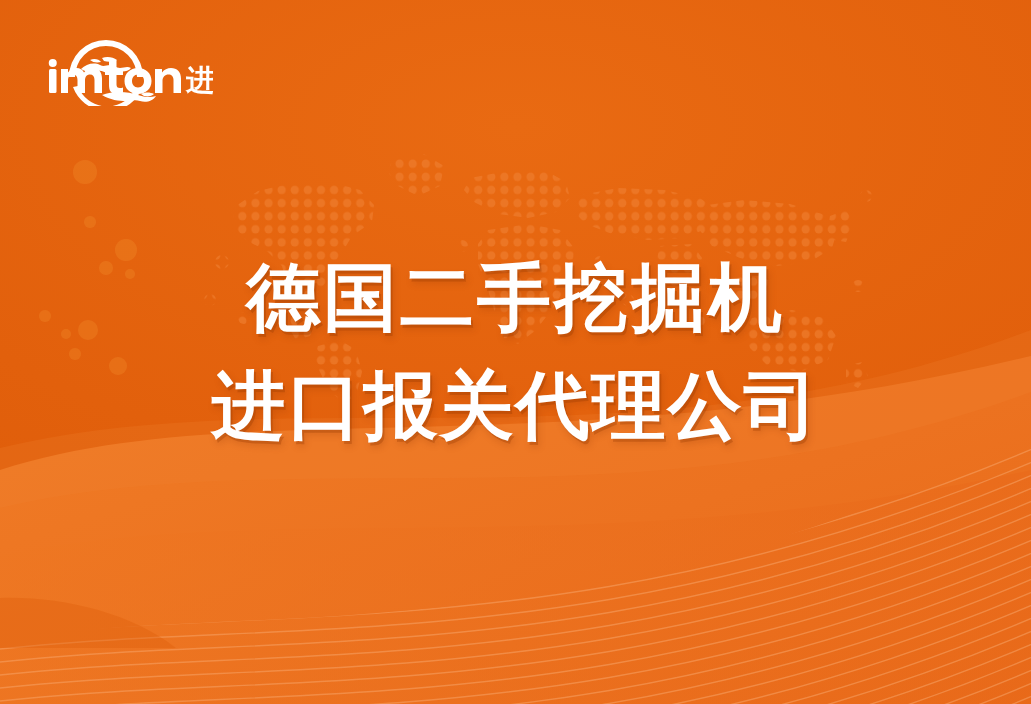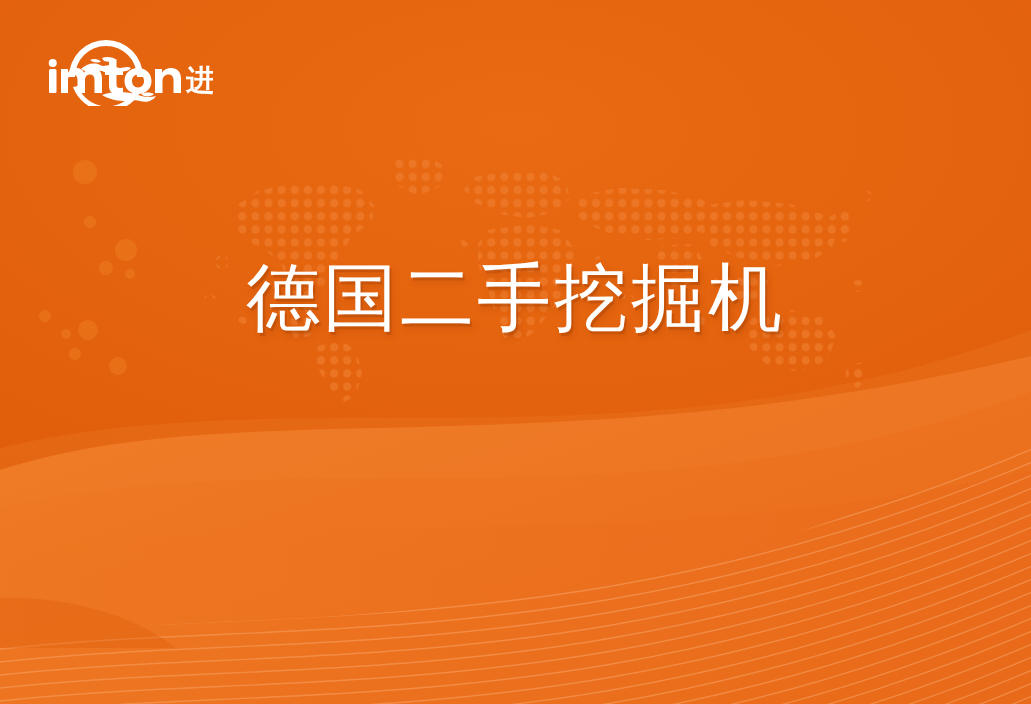--- a/index.html
+++ b/index.html
@@ -51,21 +51,21 @@
     left: 0;
     right: 0;
     top: 243px;
     text-align: center;
     user-select: none;
   }
   .hl-line {
     display: block;
     color: #ffffff;
     font-family: "DejaVu Sans", "Liberation Sans", sans-serif;
-    font-weight: 400;
+    font-weight: 700;
     font-size: 74px;
     line-height: 108px;
     letter-spacing: 3px;
     text-shadow:
       2px 3px 0 rgba(150, 55, 0, .30),
       3px 5px 7px rgba(140, 50, 0, .22);
     white-space: nowrap;
   }
   .hl-line-2 { letter-spacing: 2px; }
 </style>
@@ -264,15 +264,16 @@
                  C271,97 267,93 261,93 C254,93 249,98 249,106 L249,130 Z"></path>
       </g>
 
       <text x="296" y="124" fill="#ffffff" font-family="DejaVu Sans, Liberation Sans, sans-serif" font-size="58" font-weight="700" letter-spacing="-1">进贸通</text>
       <text x="482" y="72" fill="#ffffff" font-family="DejaVu Sans, Liberation Sans, sans-serif" font-size="20">®</text>
     </svg>
   </div>
 
   <div class="headline">
     <span class="hl-line hl-line-1">德国二手挖掘机</span>
+    <span class="hl-line hl-line-2">进口报关代理公司</span>
   </div>
 
 </div>
 
 </body></html>

